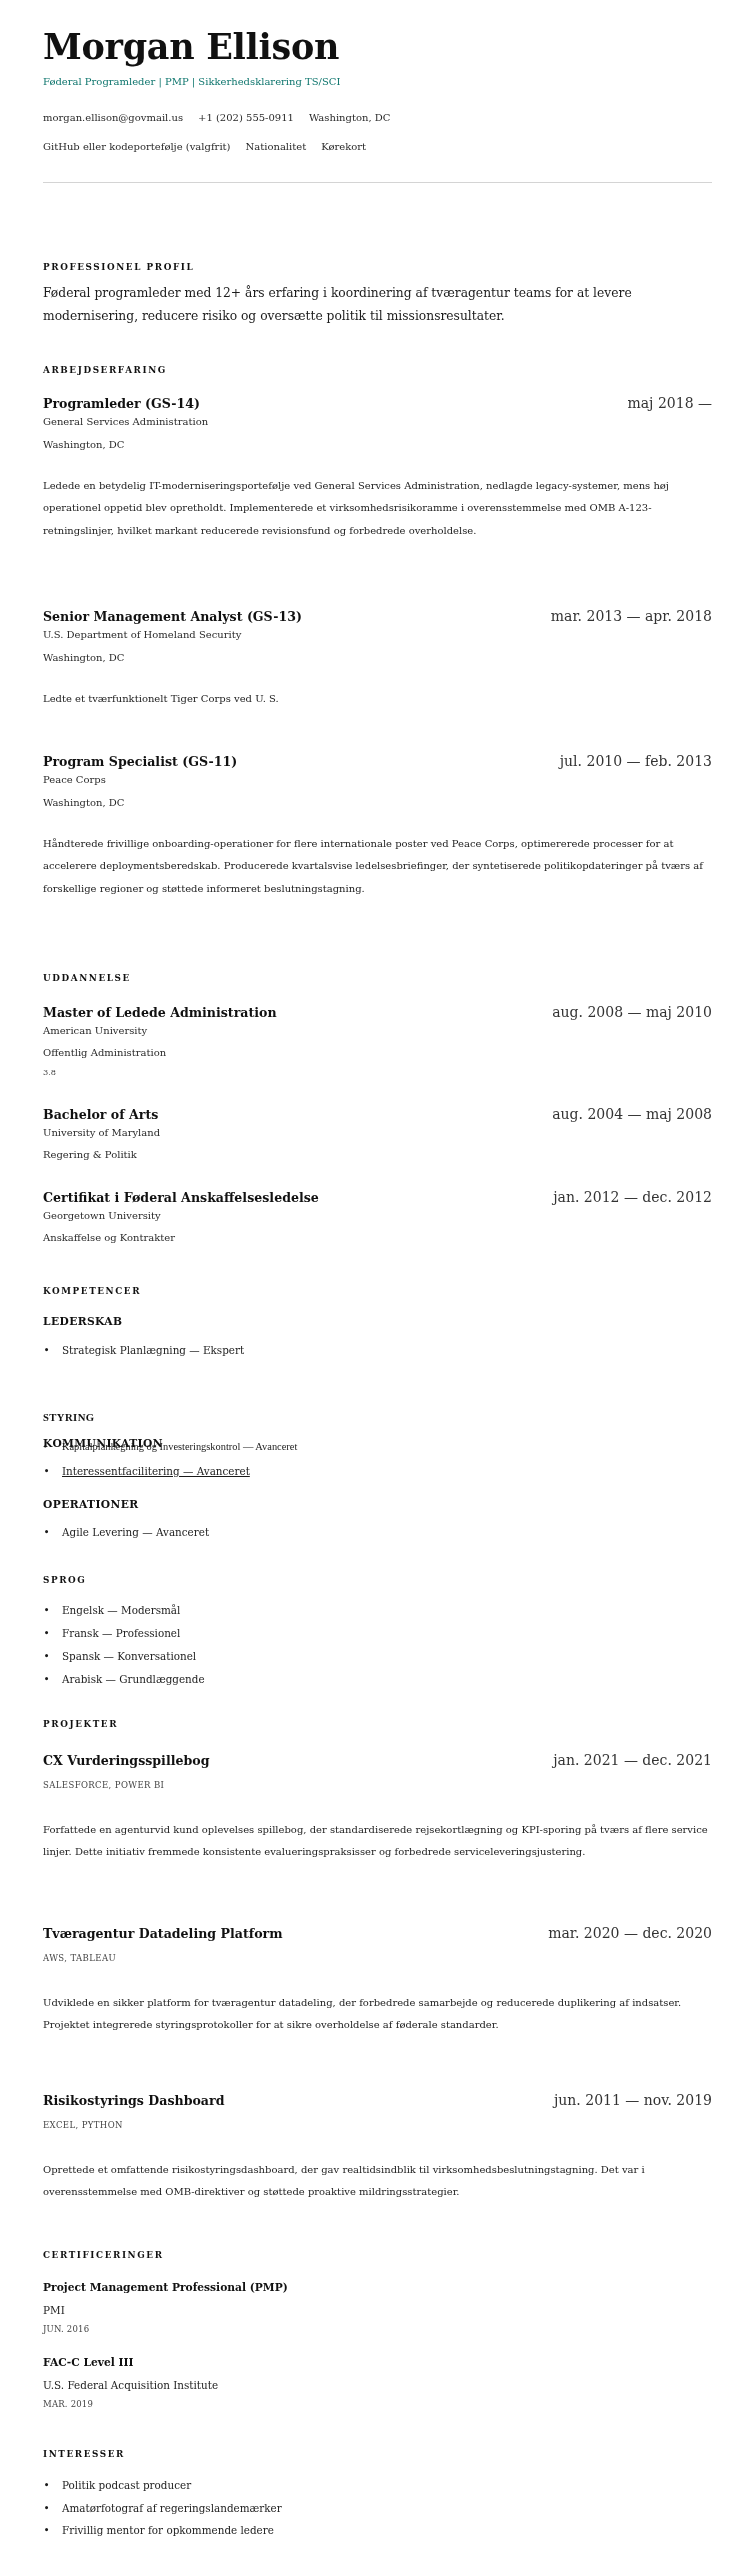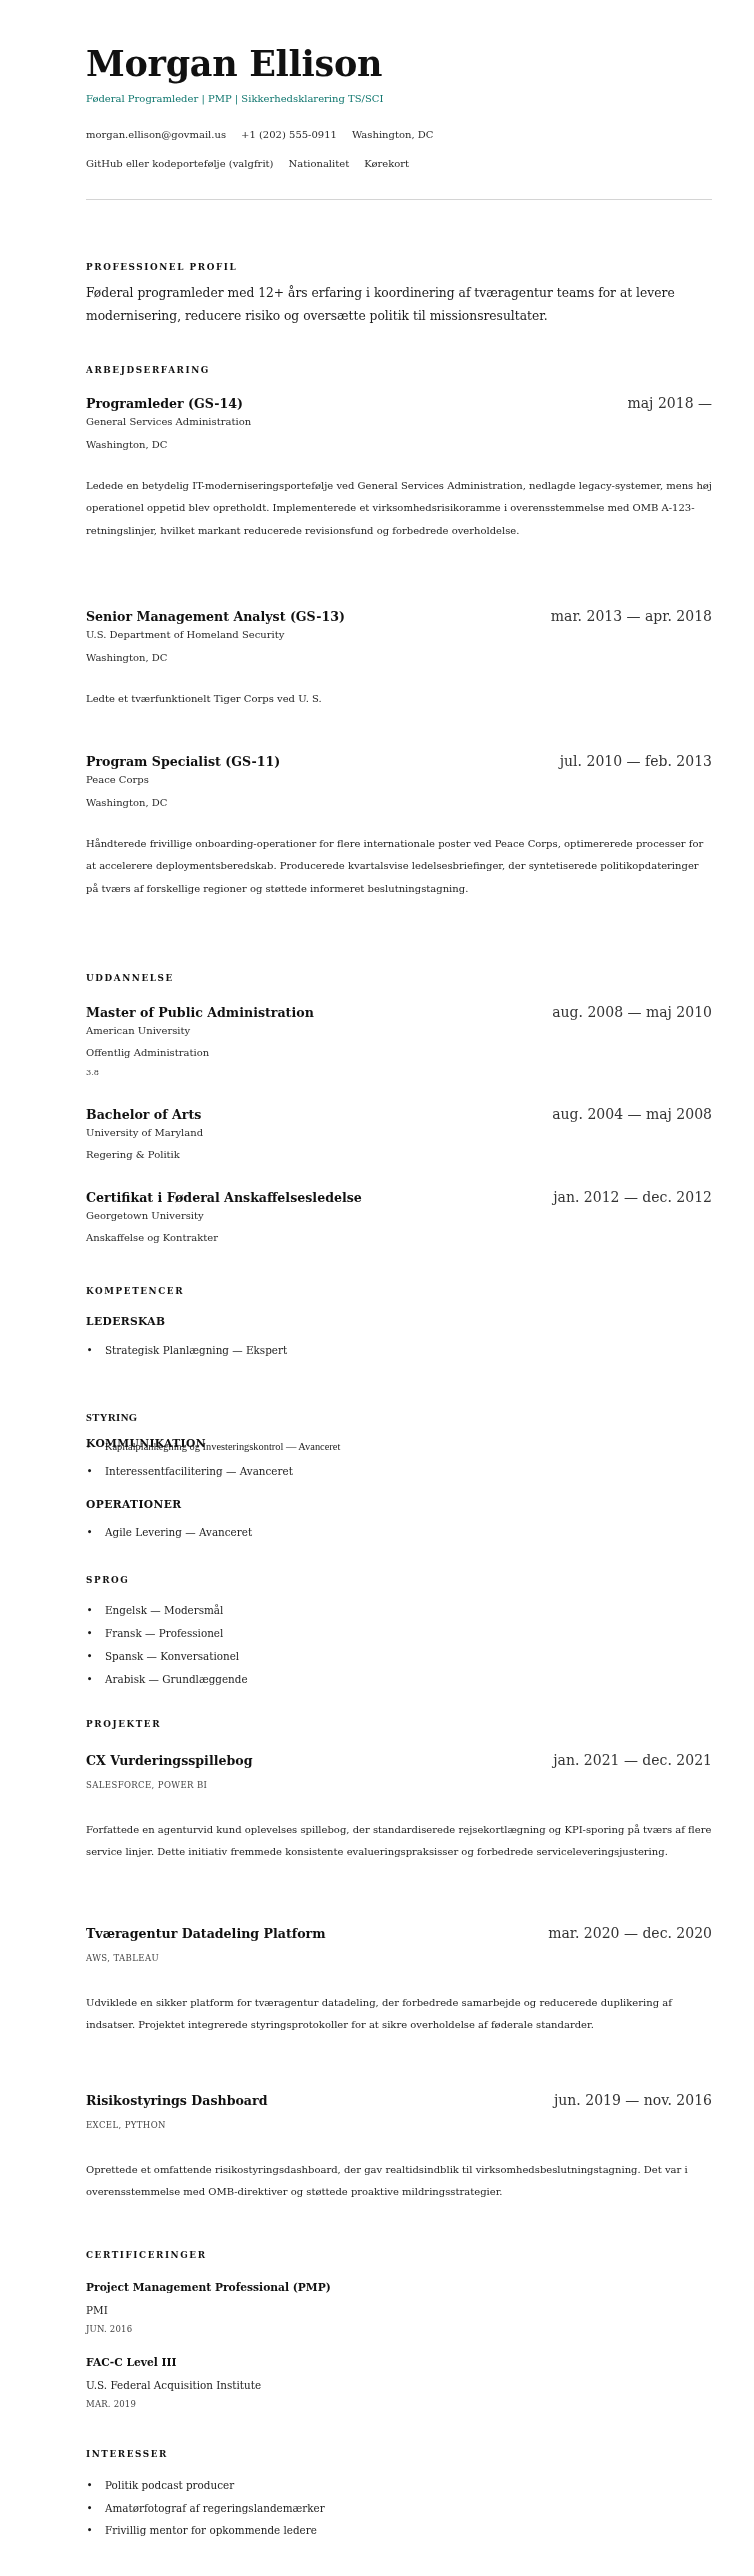--- a/index.html
+++ b/index.html
@@ -3,21 +3,21 @@
 <meta charset="utf-8">
 <style>
   html, body { margin: 0; padding: 0; background: #ffffff; }
   body {
     width: 755px;
     height: 2576px;
     overflow: hidden;
     font-family: "DejaVu Serif", serif;
     color: #1a1a1a;
   }
-  .page { position: relative; padding: 44px 43px 0 43px; margin-left: 43px; }
+  .page { position: relative; padding: 27px 43px 0 43px; }
   .name {
     font-size: 35px; font-weight: bold; line-height: 40px; margin: 0;
     color: #111111; letter-spacing: -0.3px;
   }
   .headline { font-size: 10px; line-height: 19px; margin-top: 5px; color: #0f766e; }
   .contact-row { font-size: 10px; line-height: 14px; color: #2a2a2a; display: flex; gap: 0 15px; }
   .contact-row.r1 { margin-top: 20px; }
   .contact-row.r2 { margin-top: 15px; }
   .contact-row.r3 { margin-top: 15px; }
   .divider { height: 1.3px; background: #d4d4d4; margin-top: 28px; border: none; }
@@ -113,21 +113,21 @@
     <div class="entry-loc">Washington, DC</div>
     <div class="entry-desc" style="margin-top:23px;">Håndterede frivillige onboarding-operationer for flere internationale poster ved Peace Corps, optimererede processer for at accelerere deploymentsberedskab. Producerede kvartalsvise ledelsesbriefinger, der syntetiserede politikopdateringer på tværs af forskellige regioner og støttede informeret beslutningstagning.</div>
   </div>
 
   <section class="abs" style="top:973px;">
     <h2 class="section-title">Uddannelse</h2>
   </section>
 
   <div class="abs" style="top:1004px;">
     <div class="entry-head">
-      <span class="entry-title">Master of Public Administration</span>
+      <span class="entry-title">Master of Ledede Administration</span>
       <span class="entry-date">aug. 2008 — maj 2010</span>
     </div>
     <div class="entry-org">American University</div>
     <div class="entry-sub">Offentlig Administration</div>
     <div class="entry-gpa">3.8</div>
   </div>
 
   <div class="abs" style="top:1106px;">
     <div class="entry-head">
       <span class="entry-title">Bachelor of Arts</span>
@@ -159,21 +159,21 @@
 
   <div class="abs" style="top:1410px;font-family:Liberation Serif, serif;">
     <div class="skill-group-title">STYRING</div>
     <ul class="bullets" style="margin-top:14px;">
       <li>Kapitalplanlægning og Investeringskontrol — Avanceret</li>
     </ul>
   </div>
 
   <div class="abs" style="top:1436px;">
     <div class="skill-group-title">KOMMUNIKATION</div>
-    <ul class="bullets" style="margin-top:12.6px;">
+    <ul class="bullets" style="margin-top:12.6px;text-decoration:underline;">
       <li>Interessentfacilitering — Avanceret</li>
     </ul>
   </div>
 
   <div class="abs" style="top:1497px;">
     <div class="skill-group-title">OPERATIONER</div>
     <ul class="bullets" style="margin-top:12.6px;">
       <li>Agile Levering — Avanceret</li>
     </ul>
   </div>
@@ -206,21 +206,21 @@
       <span class="entry-title">Tværagentur Datadeling Platform</span>
       <span class="entry-date">mar. 2020 — dec. 2020</span>
     </div>
     <div class="tags">AWS, Tableau</div>
     <div class="entry-desc" style="margin-top:28px;">Udviklede en sikker platform for tværagentur datadeling, der forbedrede samarbejde og reducerede duplikering af indsatser. Projektet integrerede styringsprotokoller for at sikre overholdelse af føderale standarder.</div>
   </div>
 
   <div class="abs" style="top:2092px;">
     <div class="entry-head">
       <span class="entry-title">Risikostyrings Dashboard</span>
-      <span class="entry-date">jun. 2019 — nov. 2016</span>
+      <span class="entry-date">jun. 2011 — nov. 2019</span>
     </div>
     <div class="tags">Excel, Python</div>
     <div class="entry-desc" style="margin-top:28px;">Oprettede et omfattende risikostyringsdashboard, der gav realtidsindblik til virksomhedsbeslutningstagning. Det var i overensstemmelse med OMB-direktiver og støttede proaktive mildringsstrategier.</div>
   </div>
 
   <section class="abs" style="top:2250px;">
     <h2 class="section-title">Certificeringer</h2>
   </section>
 
   <div class="abs" style="top:2280px;">

